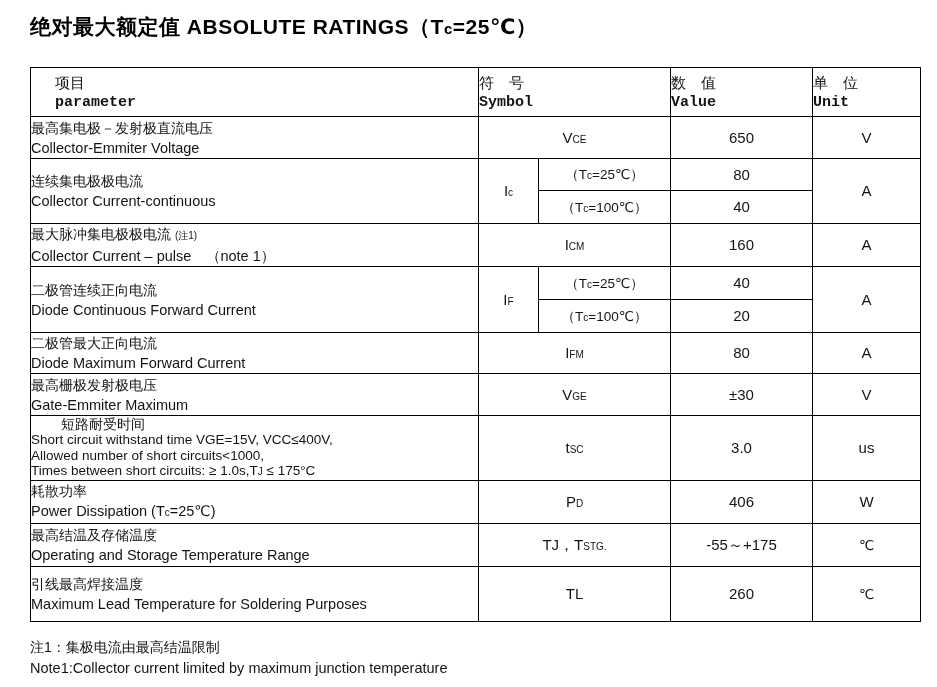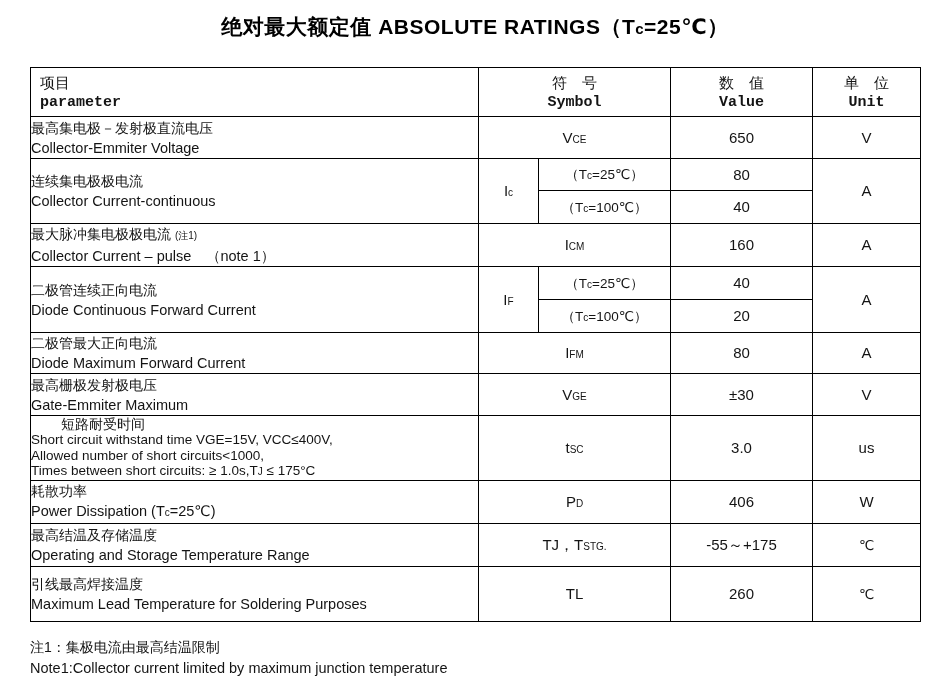--- a/index.html
+++ b/index.html
@@ -13,42 +13,41 @@
   }
   .page { padding: 13px 17px 0 30px; }
 
   .title {
     font-size: 21px;
     font-weight: bold;
     color: #000;
     letter-spacing: 0.5px;
     line-height: 28px;
     white-space: nowrap;
-    text-align: center;
   }
   .title .sub { font-size: 15px; }
 
   table.ratings {
     border-collapse: collapse;
     table-layout: fixed;
     width: 890px;
     margin-top: 24px;
   }
   table.ratings td {
     border: 1px solid #000;
     padding: 0;
     vertical-align: middle;
     overflow: hidden;
   }
 
   
-  td.head { text-align: center; }
+  td.head { text-align: left; }
   td.head .zh { font-size: 15px; line-height: 21px; }
   td.head .en { font-size: 15px; font-weight: bold; line-height: 20px; font-family: "Liberation Mono", "DejaVu Sans Mono", monospace; }
-  td.head.left { text-align: left; padding-left: 9px; }
+  td.head.left { text-align: left; padding-left: 24px; }
 
   
   td.param { padding: 3px 8px 3px 9px; text-align: left; }
   td.param .zh { font-size: 14px; line-height: 20px; }
   td.param .en { font-size: 14.5px; line-height: 20px; }
   td.param.tight .zh { font-size: 14px; line-height: 15.5px; margin-left: 30px; }
   td.param.tight .en { font-size: 13.5px; line-height: 15.5px; }
 
   
   td.center { text-align: center; }

